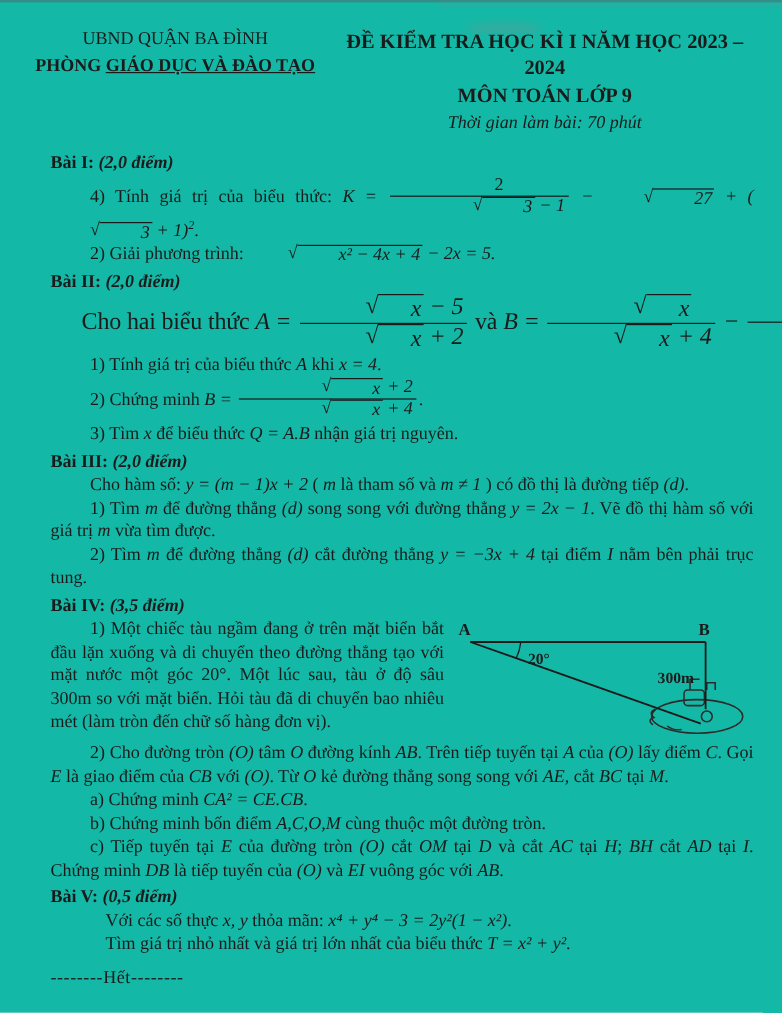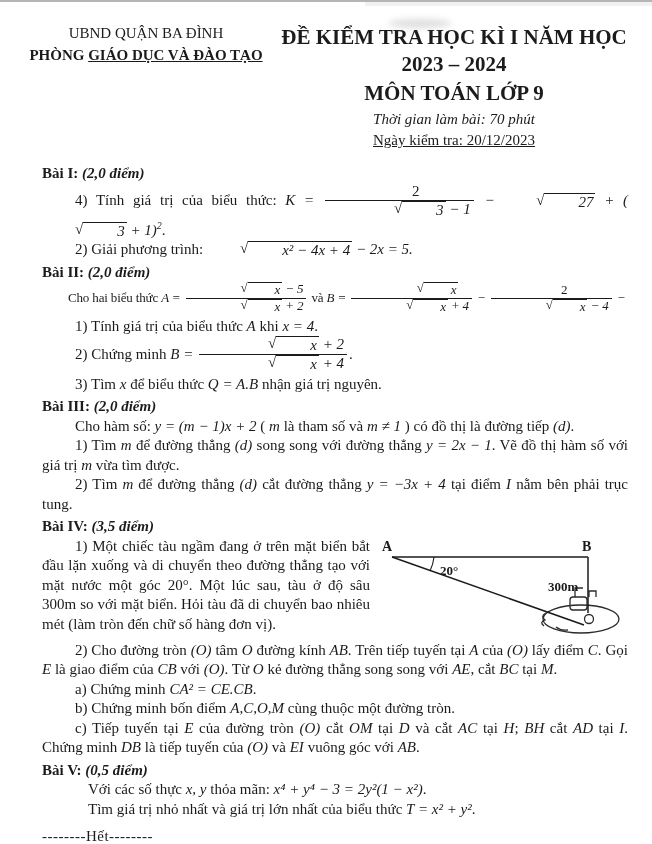--- a/index.html
+++ b/index.html
@@ -1,47 +1,47 @@
 <!DOCTYPE html>
 <html><head>
 <meta charset="utf-8">
 <style>
   html,body{margin:0;padding:0;background:#e8e8e8;}
-  .page{position:relative;width:652px;height:844px;margin:0 auto;background:#ffffff;
+  .page{position:relative;width:652px;height:844px;margin:0 auto;background:#14b8a6;
         font-family:"Liberation Serif","DejaVu Serif",serif;color:#1b1b1b;font-size:15px;
         line-height:1.3;overflow:hidden;}
   .scan-edge{position:absolute;top:0;left:0;width:100%;height:2px;background:#565b60;opacity:.45;}
   .scan-edge2{position:absolute;top:2px;left:56%;width:44%;height:4px;background:#8a8f94;opacity:.12;}
   .smudge{position:absolute;left:388px;top:19px;width:64px;height:9px;background:#8a8a8a;
           border-radius:50%;filter:blur(3px);opacity:.28;}
   .hdr{display:flex;padding:24px 18px 0 18px;}
   .org{width:256px;text-align:center;}
   .org2{font-weight:bold;margin-top:2px;}
   .u{text-decoration:underline;}
   .exam{flex:1;text-align:center;}
-  .e1,.e2{font-weight:bold;font-size:21px;}
+  .e1,.e2{font-weight:bold;font-size:17px;}
   .e2{margin-top:1px;}
   .e3{font-style:italic;margin-top:3px;}
   .e4{text-decoration:underline;margin-top:2px;}
   .content{padding:10px 24px 0 42px;text-align:justify;}
   p{margin:0;}
   .bt{font-weight:bold;margin-top:3px;}
   .pts{font-style:italic;}
   .ti{text-indent:33px;}
   .ti2{text-indent:46px;}
   .m{font-style:italic;}
   .frac{display:inline-flex;flex-direction:column;text-align:center;vertical-align:middle;
         margin:1px 2px;position:relative;top:-1px;}
   .fn{border-bottom:1.2px solid #1b1b1b;padding:0 3px;line-height:1.12;display:block;}
   .fd{padding:0 3px;line-height:1.12;display:block;}
   .sq{display:inline-flex;align-items:flex-start;white-space:nowrap;}
   .g{line-height:1.12;transform:translateY(-1px);}
   .v{border-top:1.2px solid #1b1b1b;line-height:1.12;padding:0 2px 0 1px;}
   sup{font-size:10px;line-height:0;}
-  .cram{font-size:13px;letter-spacing:-.15px;white-space:nowrap;text-indent:26px;}
+  .cram{font-size:20px;letter-spacing:-.15px;white-space:nowrap;text-indent:26px;}
   .fig{float:right;width:252px;height:102px;margin:0 0 2px 6px;}
   .het{text-align:left;margin-top:8px;letter-spacing:.5px;}
   .clear{clear:both;}
 </style>
 </head>
 <body>
 
 <div class="page">
   <div class="scan-edge"></div>
   <div class="scan-edge2"></div>
@@ -49,21 +49,20 @@
 
   <div class="hdr">
     <div class="org">
       <div>UBND QUẬN BA ĐÌNH</div>
       <div class="org2"><span>PHÒNG </span><span class="u">GIÁO DỤC VÀ ĐÀO TẠO</span></div>
     </div>
     <div class="exam">
       <div class="e1">ĐỀ KIỂM TRA HỌC KÌ I NĂM HỌC 2023 – 2024</div>
       <div class="e2">MÔN TOÁN LỚP 9</div>
       <div class="e3">Thời gian làm bài: 70 phút</div>
-      <div class="e4">Ngày kiểm tra: 20/12/2023</div>
     </div>
   </div>
 
   <div class="content">
 
     <p class="bt"><span>Bài I:</span> <span class="pts">(2,0 điểm)</span></p>
     <p class="ti">
       <span>4) Tính giá trị của biểu thức: </span><span class="m">K = </span><span class="frac">
           <span class="fn">2</span>
           <span class="fd"><span class="sq">

